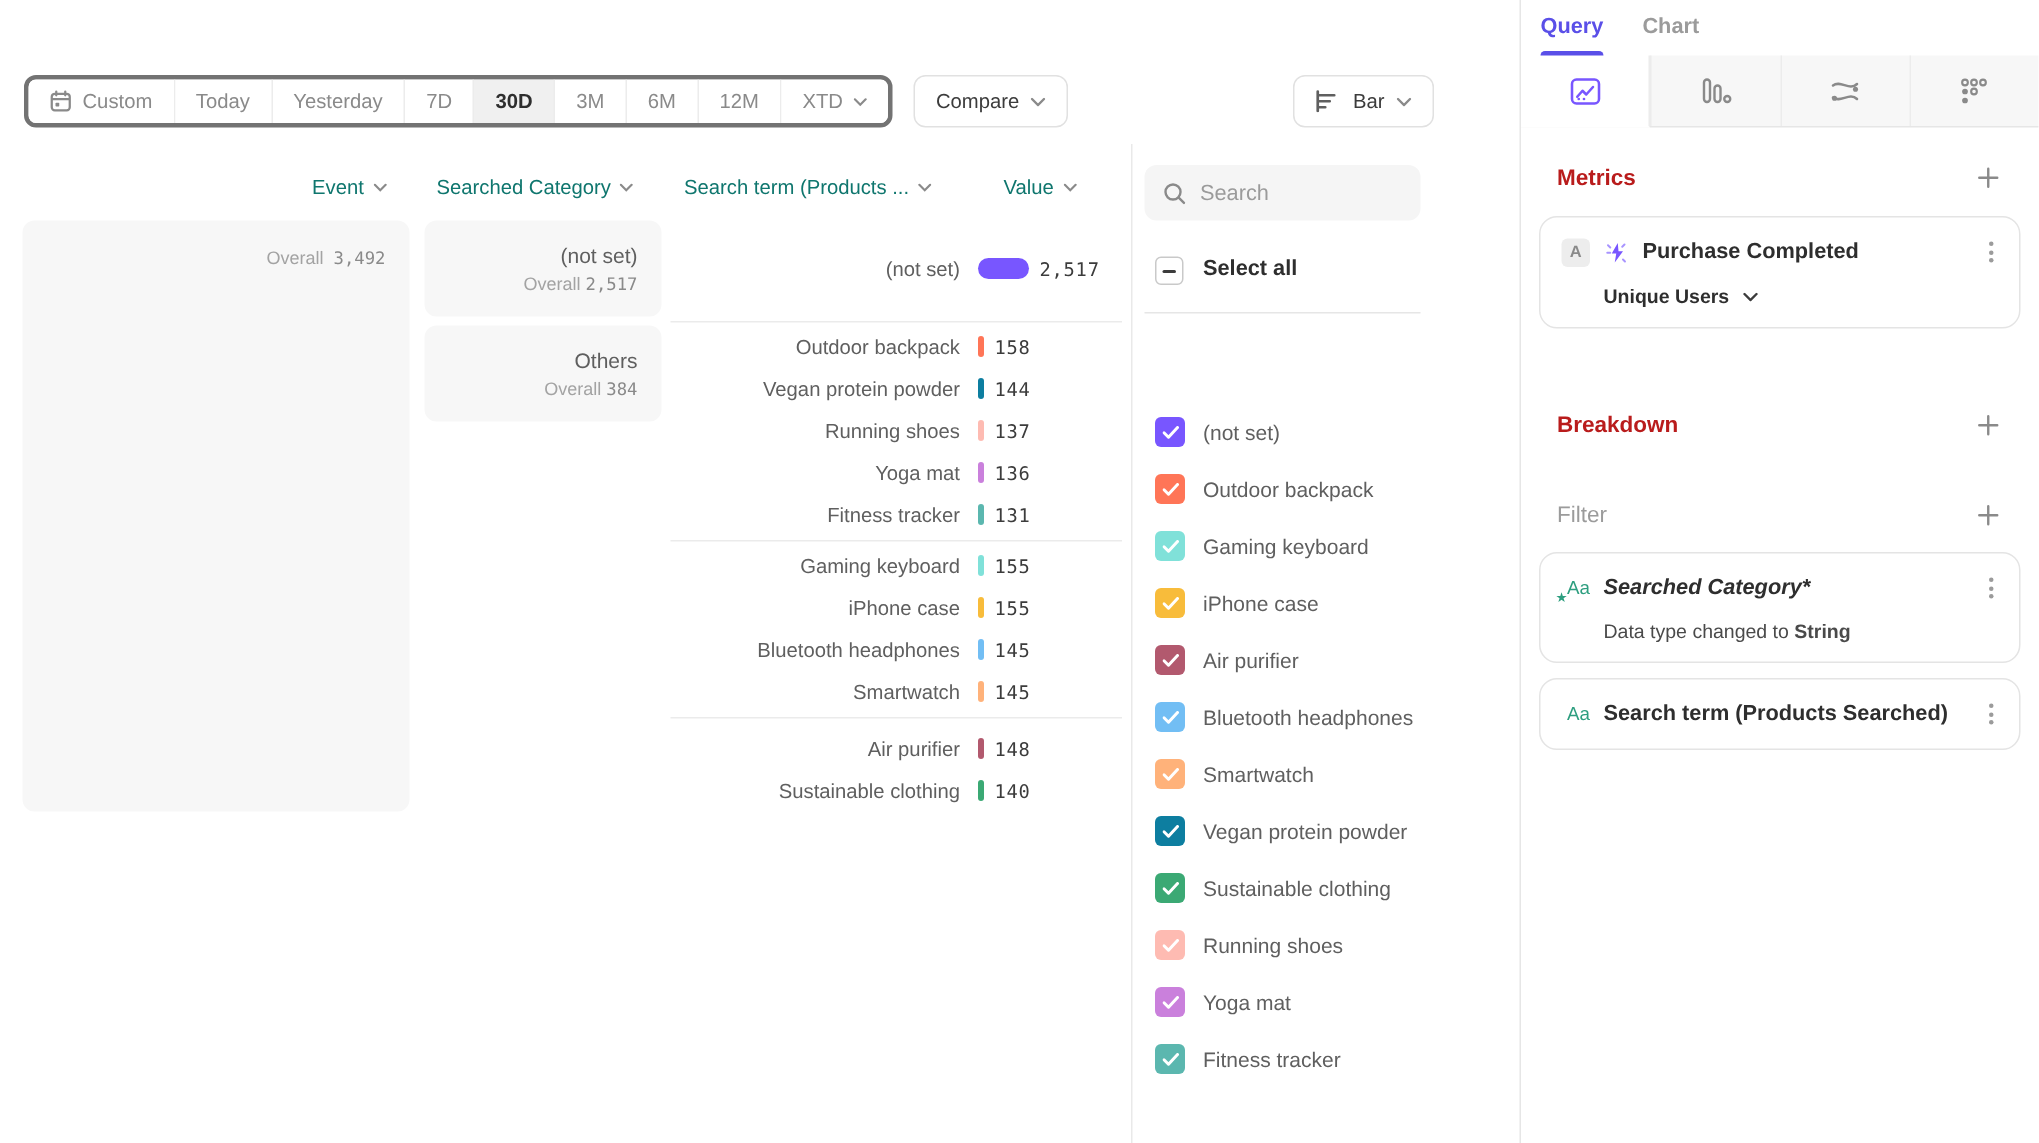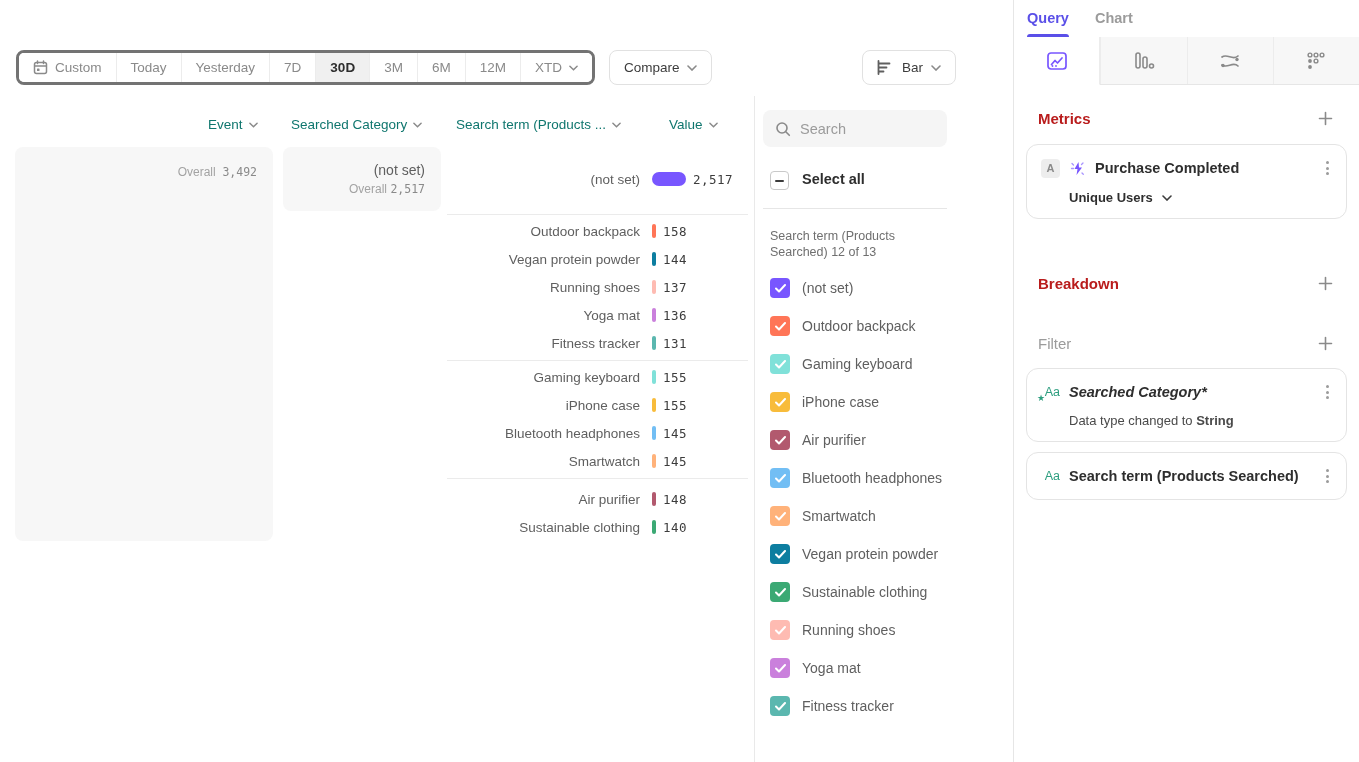--- a/index.html
+++ b/index.html
@@ -175,20 +175,24 @@
       <div class="overall-line">
         <span>Overall</span>&nbsp;
         <span class="num mono">3,492</span>
       </div>
     </div>
     <div id="cat-col">
         <div class="cat-box gbox" style="height: 64px;">
           <div class="cat-name">(not set)</div>
           <div class="overall-line"><span>Overall</span>&nbsp;<span class="num mono">2,517</span></div>
         </div>
+        <div class="cat-box gbox" style="height: 64px;">
+          <div class="cat-name">Others</div>
+          <div class="overall-line"><span>Overall</span>&nbsp;<span class="num mono">384</span></div>
+        </div>
       </div>
     <div id="term-col">
         <div class="term-group" style="height: 64px;">
           <div class="term-row">
             <div class="term-label">(not set)</div>
             <div class="bar-cell">
               <div class="vbar big" style="background: rgb(120, 86, 255);"></div>
               <span class="val-text mono">2,517</span>
             </div>
           </div>
@@ -291,21 +295,20 @@
       </svg>
     <input type="text" placeholder="Search" style="">
   </div>
   <div id="select-all">
     <span class="cb-ind">
         <span class="dash"></span>
       </span>
     <span class="lbl">Select all</span>
   </div>
   <div id="legend-divider"></div>
-  <div id="legend-label">Search term (Products Searched) 12 of 13</div>
   <div id="legend-items">
       <div class="leg-item">
         <span class="cb" style="background: rgb(120, 86, 255);">
           <svg width="11" height="9" viewBox="0 0 11 9">
             <path d="M1 4.5l3 3L10 1" stroke-width="2" fill="none" stroke-linecap="round" stroke-linejoin="round"></path>
           </svg>
         </span>
         <span class="lbl">(not set)</span>
       </div>
       <div class="leg-item">

